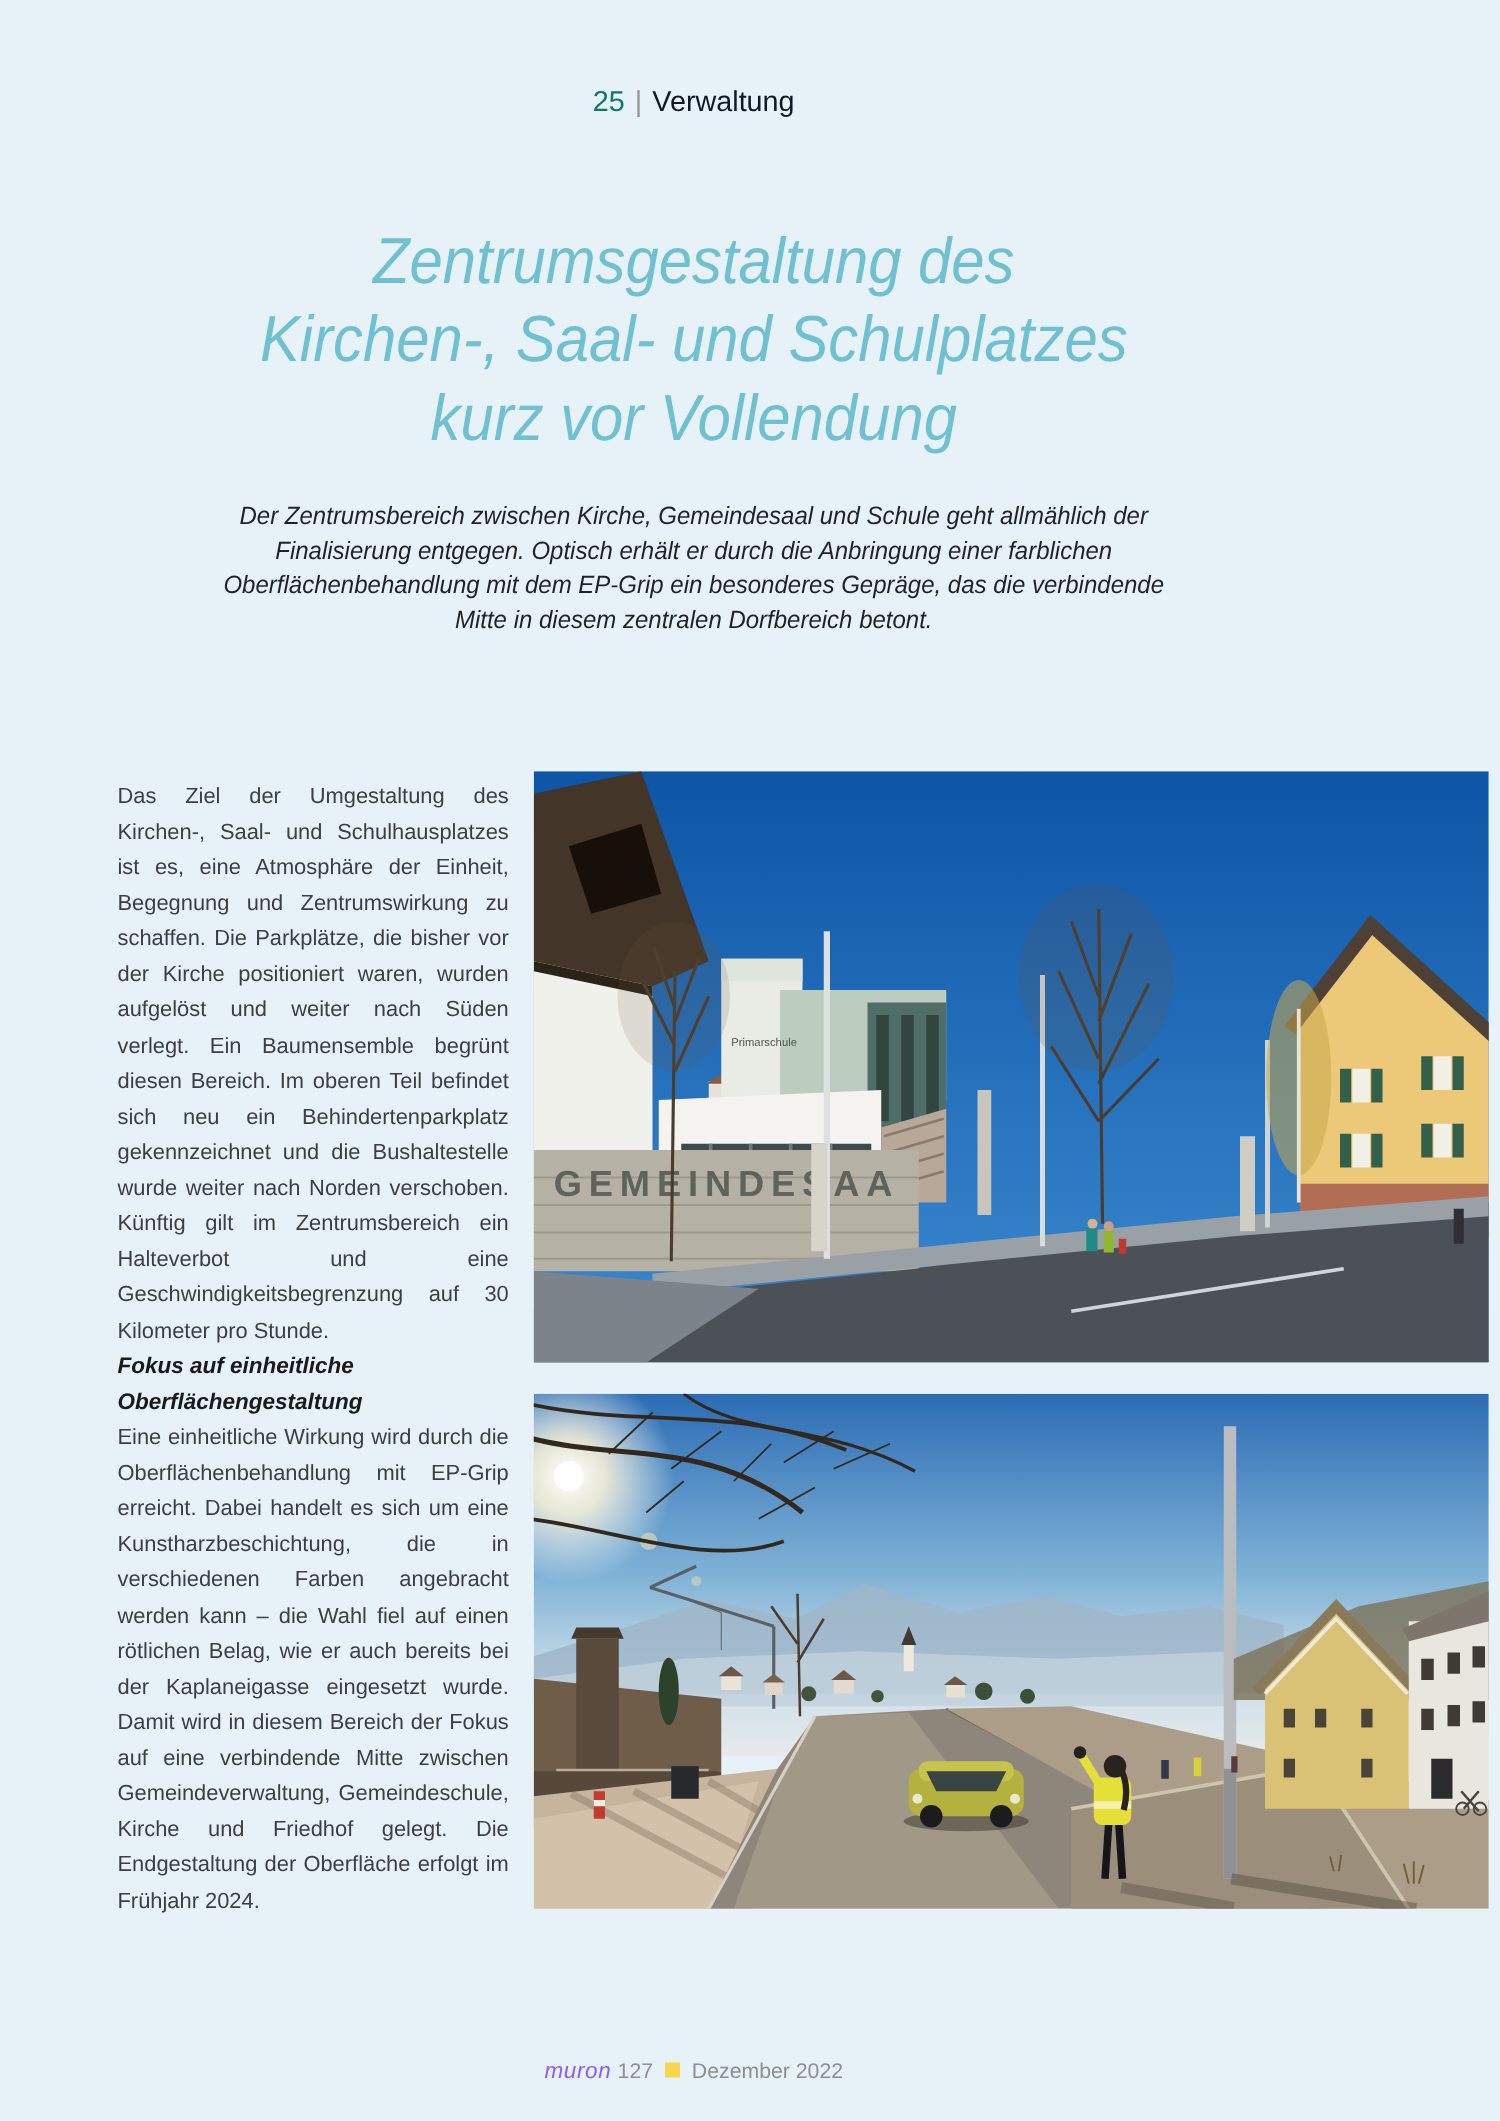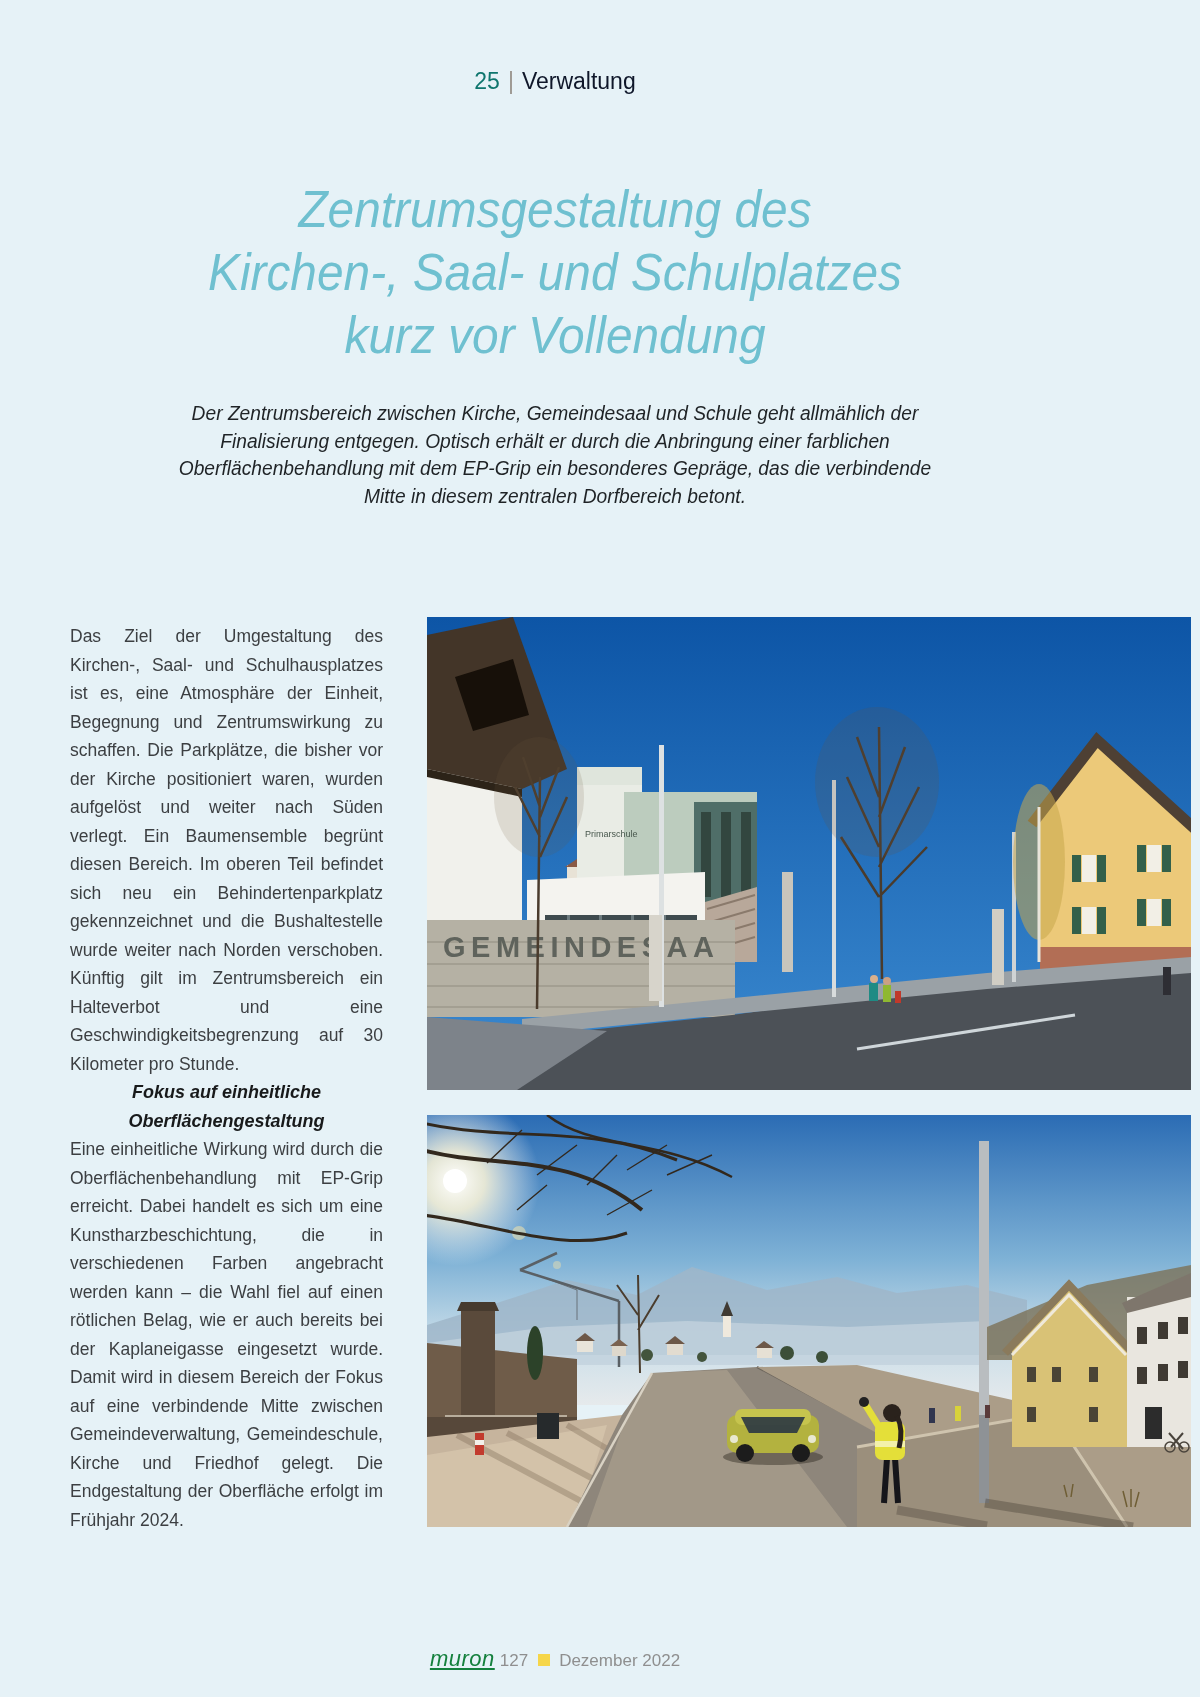--- a/index.html
+++ b/index.html
@@ -15,33 +15,33 @@
   .pagehead .num{color:#0f766e;}
   .pagehead .sep{color:#9a958e;padding:0 8px;font-weight:300;}
   .pagehead .section{color:#0f172a;}
   
   .title{top:178px;color:#6fc0d0;font-style:italic;font-weight:400;
          font-size:52px;line-height:63px;transform:scaleX(.92);transform-origin:50% 0;}
   
   .lead{top:400px;left:155px;width:800px;font-style:italic;color:#1f2326;
         font-size:20px;line-height:27.5px;transform:scaleX(.96);transform-origin:50% 0;}
   
-  .column{position:absolute;left:70px;top:622px;width:313px;
+  .column{position:absolute;left:94px;top:622px;width:313px;
           font-size:17.5px;line-height:28.5px;text-align:justify;color:#3c3f42;
           hyphens:auto;-webkit-hyphens:auto;}
   .column p{margin:0;}
-  .subhead{margin:15px 0 0 0;font-weight:bold;font-style:italic;color:#181a1b;font-size:18px;line-height:28.5px;text-align:center;}
+  .subhead{margin:15px 0 0 0;font-weight:bold;font-style:italic;color:#181a1b;font-size:18px;line-height:28.5px;text-align:left;}
   
   .photo{position:absolute;left:427px;width:764px;display:block;}
   .photo1{top:617px;height:473px;}
   .photo2{top:1115px;height:412px;}
   svg{display:block;}
   
   .pagefoot{top:1646px;font-size:17px;color:#8f8f8f;}
-  .pagefoot .mag{font-style:italic;font-size:22px;color:#15803d;letter-spacing:.5px;text-decoration:underline;}
+  .pagefoot .mag{font-style:italic;font-size:18px;color:#8b5cf6;letter-spacing:.5px;}
   .pagefoot .issue{margin-left:5px;margin-top:36px;}
   .pagefoot .bullet{display:inline-block;width:12px;height:12px;background:#f6d64a;margin:0 9px 0 10px;}
 </style>
 </head>
 <body>
 
 <div class="center-band pagehead">
   <span class="num">25</span><span class="sep">|</span><span class="section">Verwaltung</span>
 </div>
 

